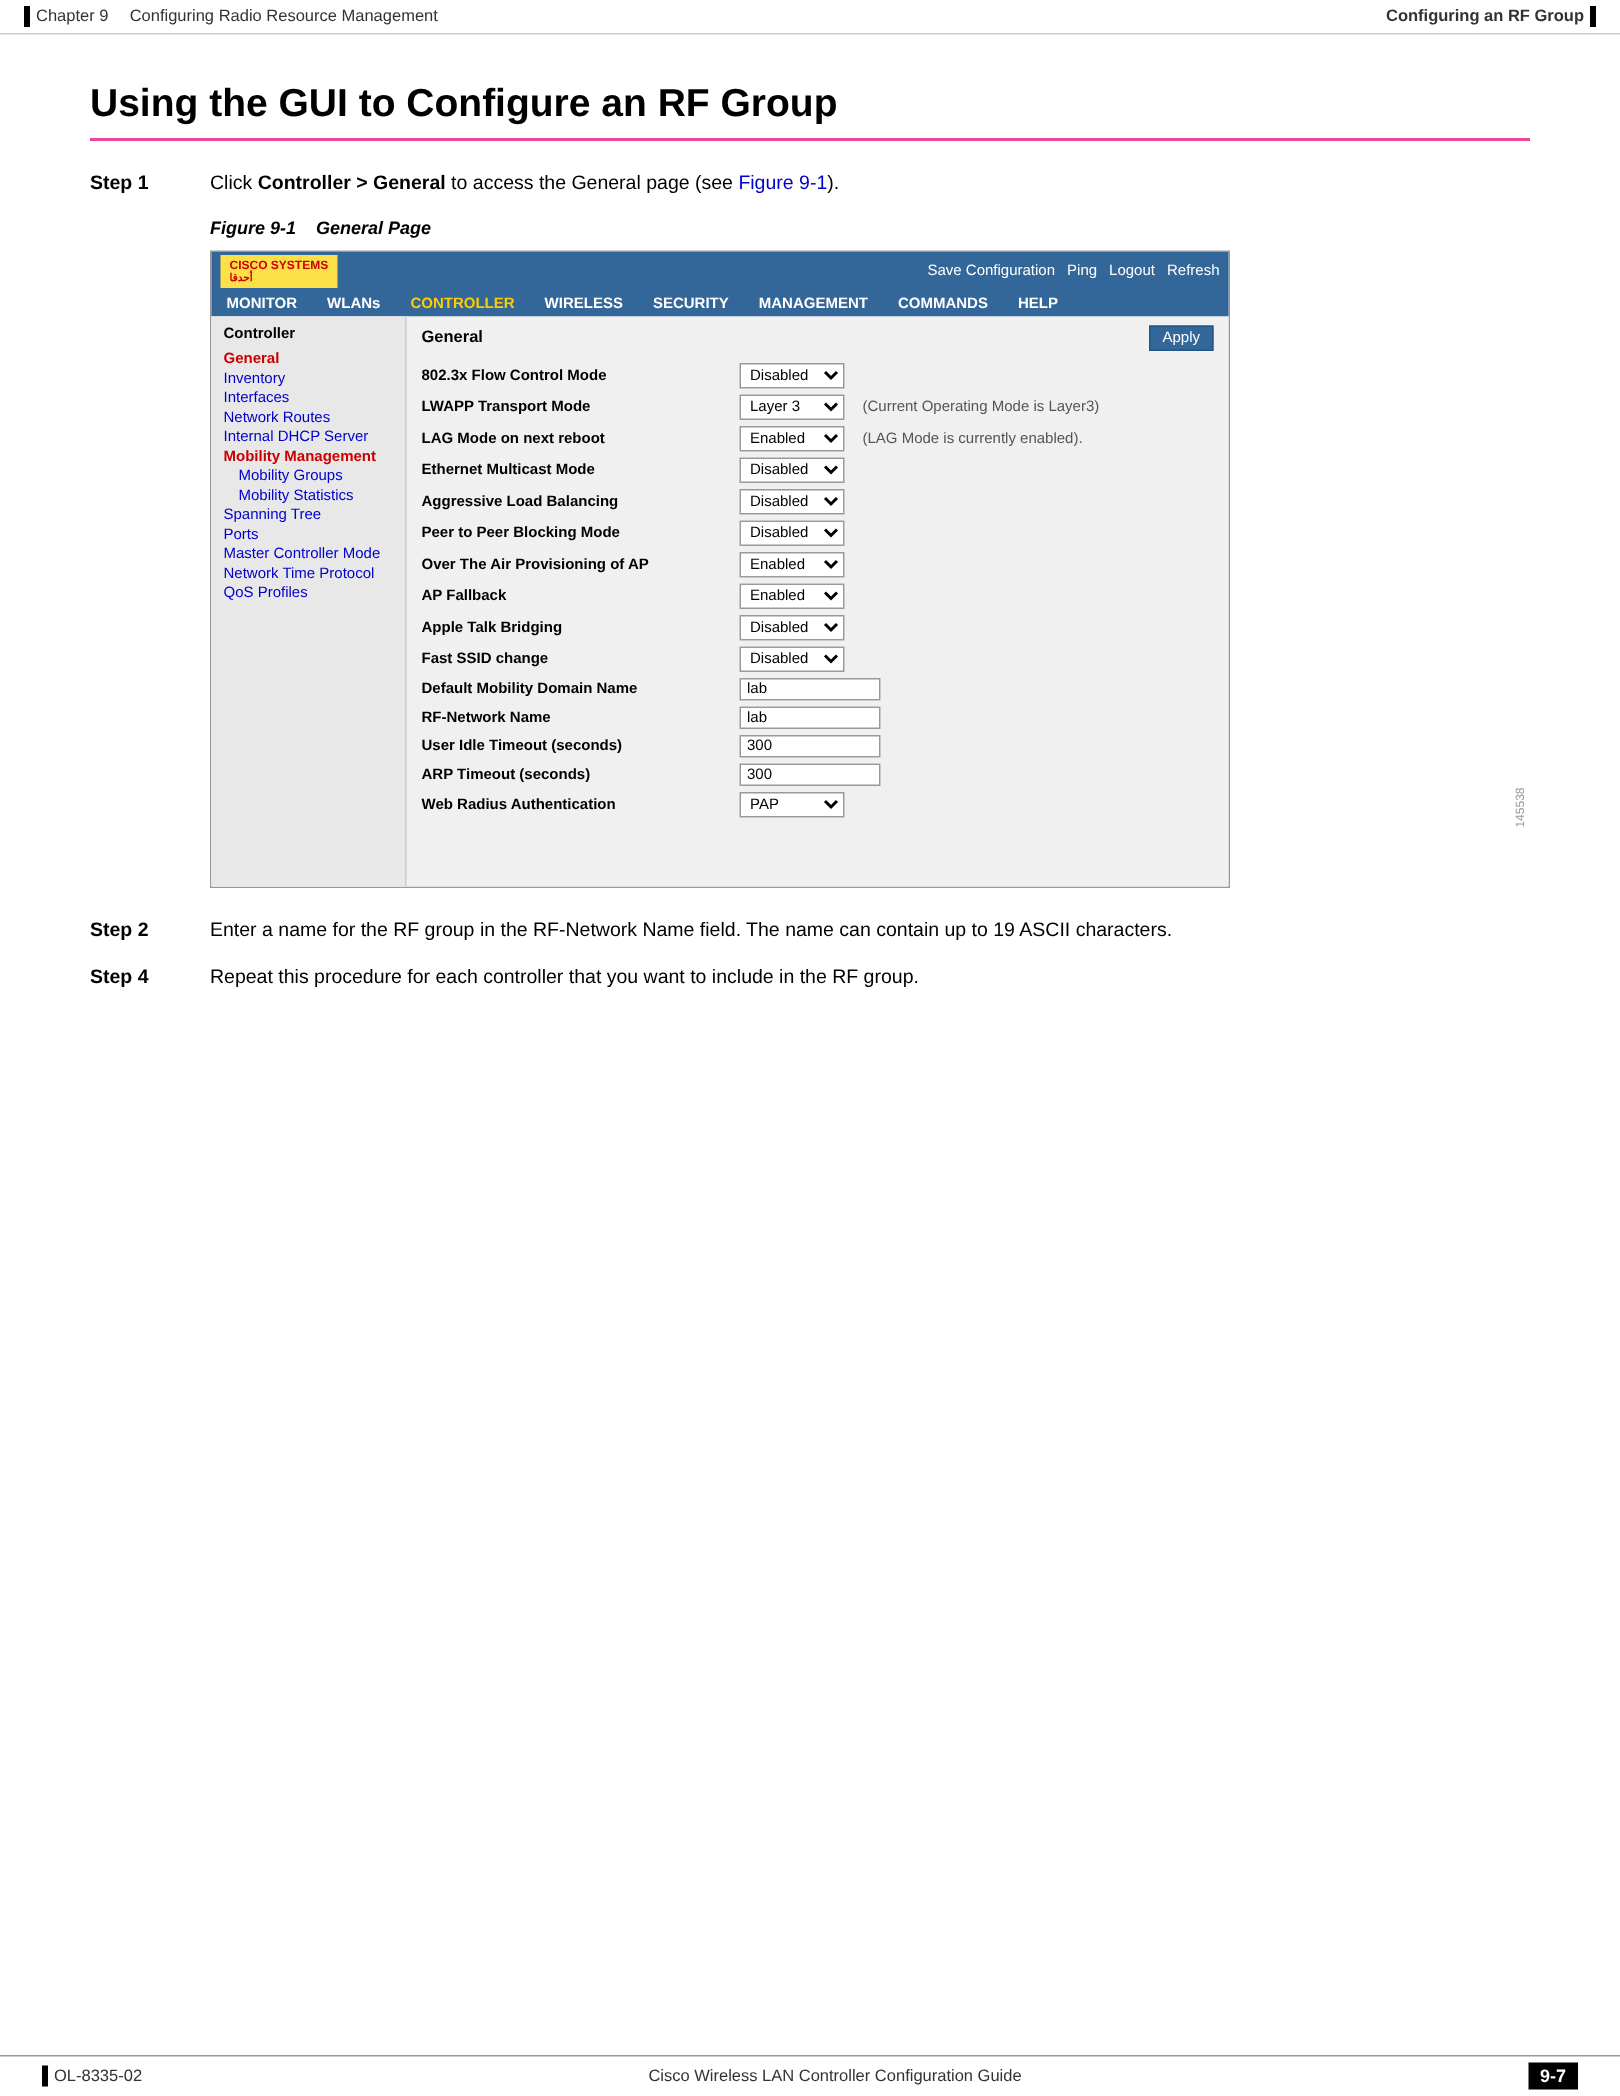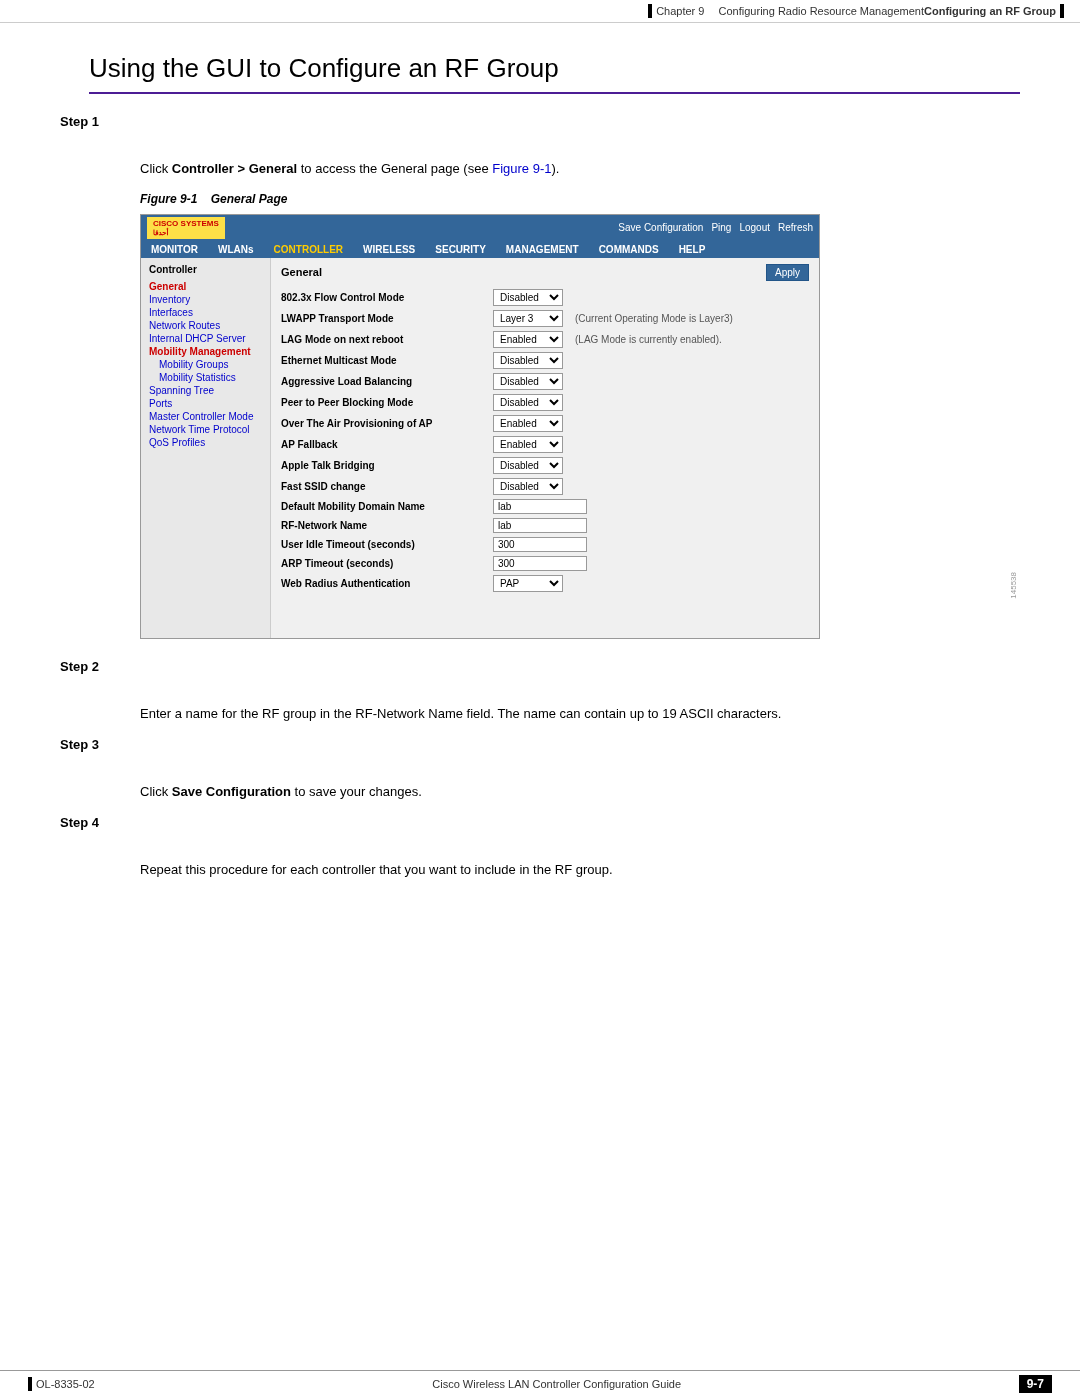--- a/index.html
+++ b/index.html
@@ -9,21 +9,21 @@
       background: #fff;
       color: #000;
       width: 1080px;
       min-height: 1397px;
     }
 
     
     .header-bar {
       display: flex;
       align-items: center;
-      justify-content: flex-end;
+      justify-content: space-between;
       background: #fff;
       border-bottom: 1px solid #ccc;
       padding: 4px 16px;
     }
     .header-chapter {
       font-size: 11px;
       color: #333;
       display: flex;
       align-items: center;
       gap: 4px;
@@ -49,26 +49,25 @@
       display: inline-block;
     }
 
     
     .main-content {
       padding: 30px 60px 40px 60px;
     }
 
     .page-title {
       font-size: 26px;
-      font-weight: normal;
+      font-weight: bold;
       color: #000;
       margin-bottom: 20px;
-      border-bottom: 2px solid #4c1d95;
+      border-bottom: 2px solid #ec4899;
       padding-bottom: 8px;
-      margin-left: 29px;
     }
 
     .intro-text {
       font-size: 13px;
       margin-bottom: 20px;
       margin-left: 80px;
     }
 
     .step-block {
       display: flex;
@@ -78,21 +77,20 @@
 
     .step-label {
       font-weight: bold;
       font-size: 13px;
       min-width: 80px;
     }
 
     .step-content {
       font-size: 13px;
       flex: 1;
-      margin-top: 47px;
     }
 
     .step-content a {
       color: #0000cc;
       text-decoration: none;
     }
 
     .figure-caption {
       font-style: italic;
       font-weight: bold;
@@ -542,26 +540,20 @@
     </div>
 
     <div class="watermark-number">145538</div>
   </div>
 
   <div class="step-block">
     <div class="step-label">Step 2</div>
     <div class="step-content">Enter a name for the RF group in the RF-Network Name field. The name can contain up to 19 ASCII characters.</div>
   </div>
 
-  <div class="step-block">
-    <div class="step-label">Step 3</div>
-    <div class="step-content">
-      Click <strong>Save Configuration</strong> to save your changes.
-    </div>
-  </div>
 
   <div class="step-block">
     <div class="step-label">Step 4</div>
     <div class="step-content">Repeat this procedure for each controller that you want to include in the RF group.</div>
   </div>
 
 </div>
 
 <div class="footer-bar">
   <div class="footer-left">

